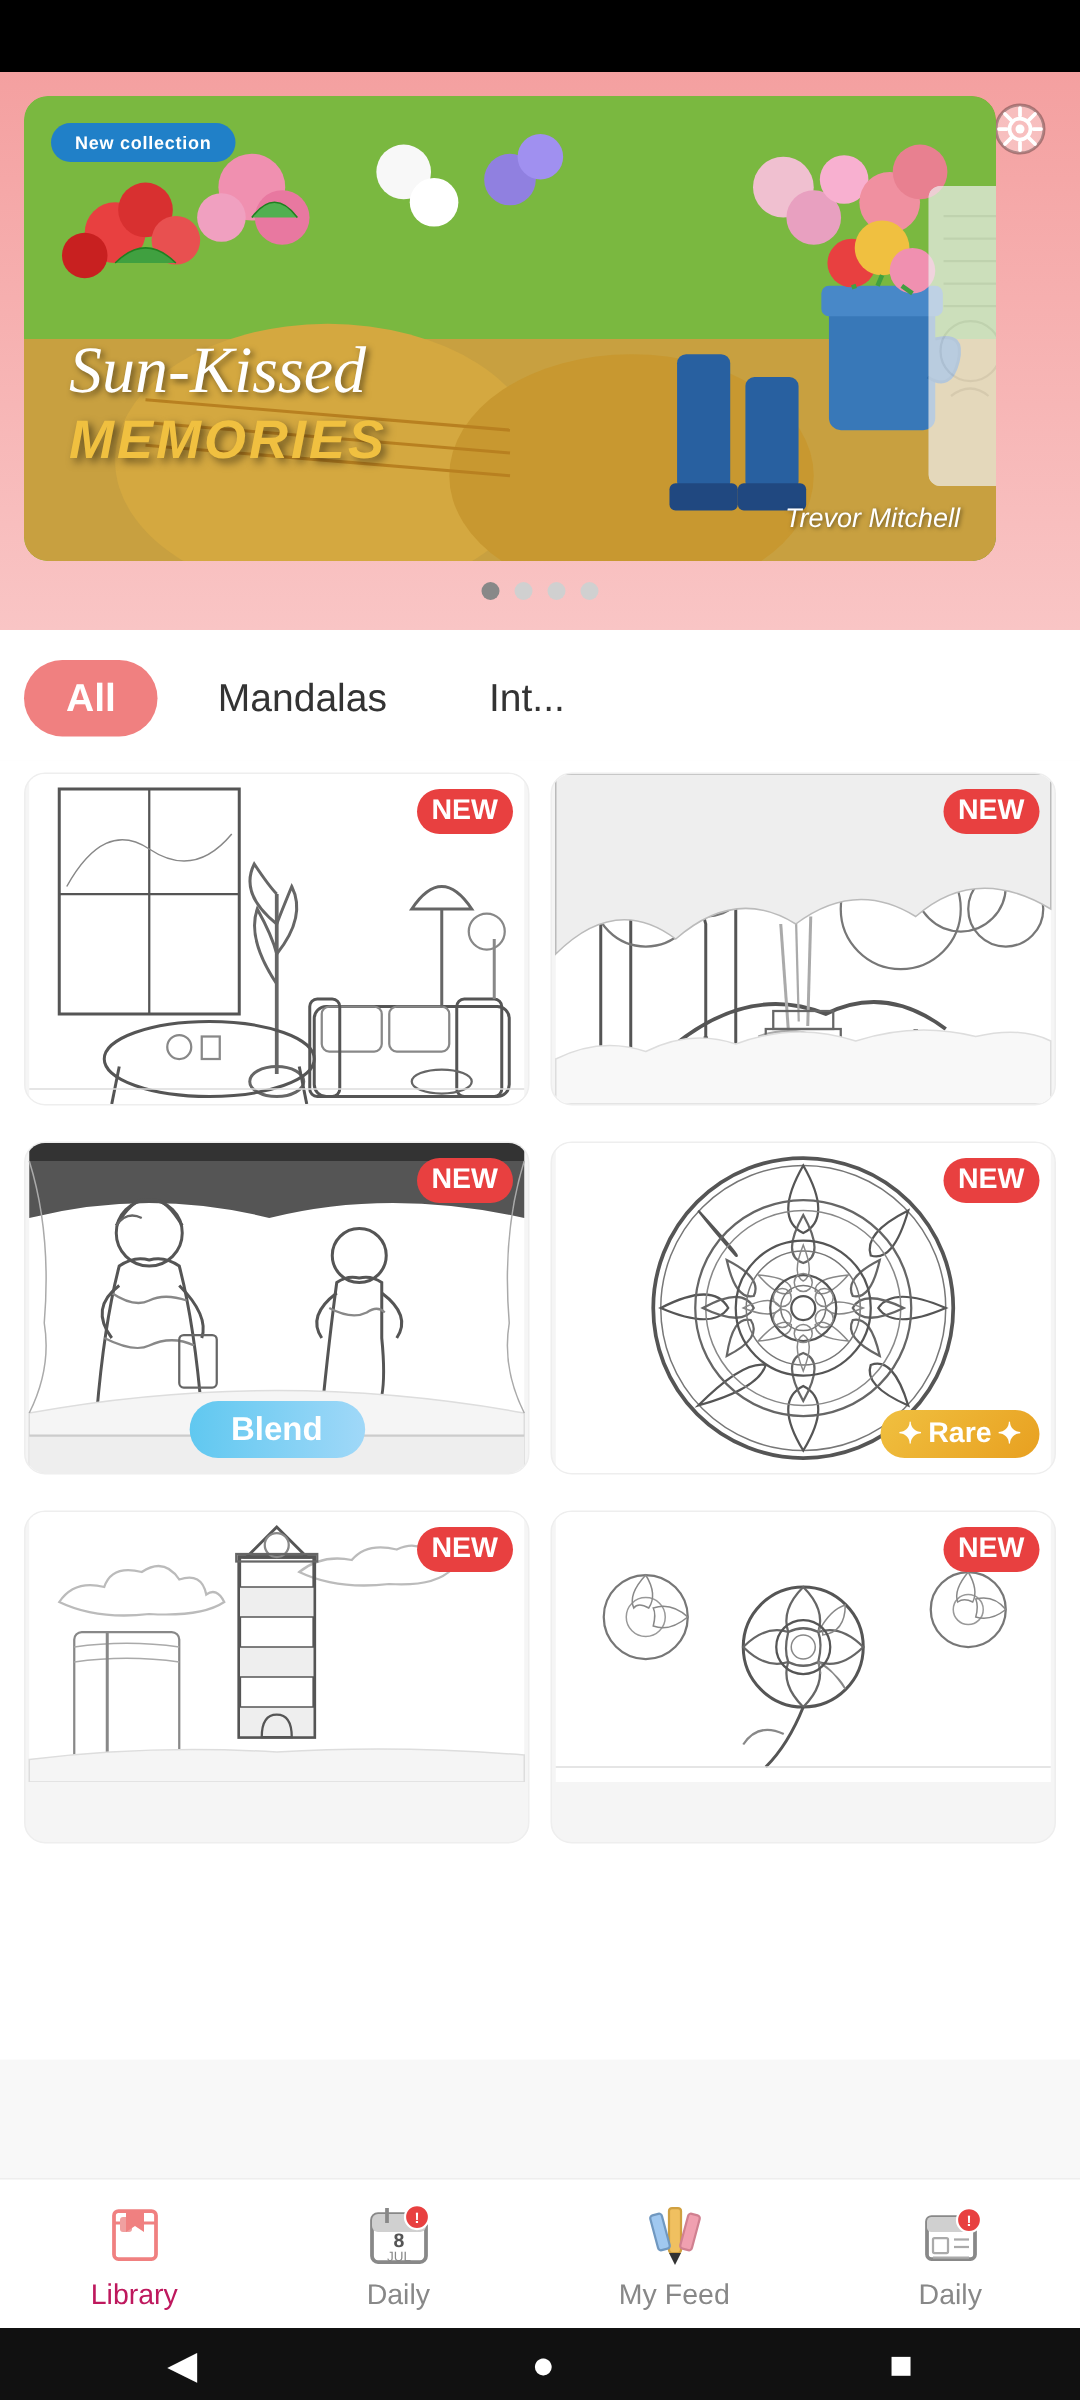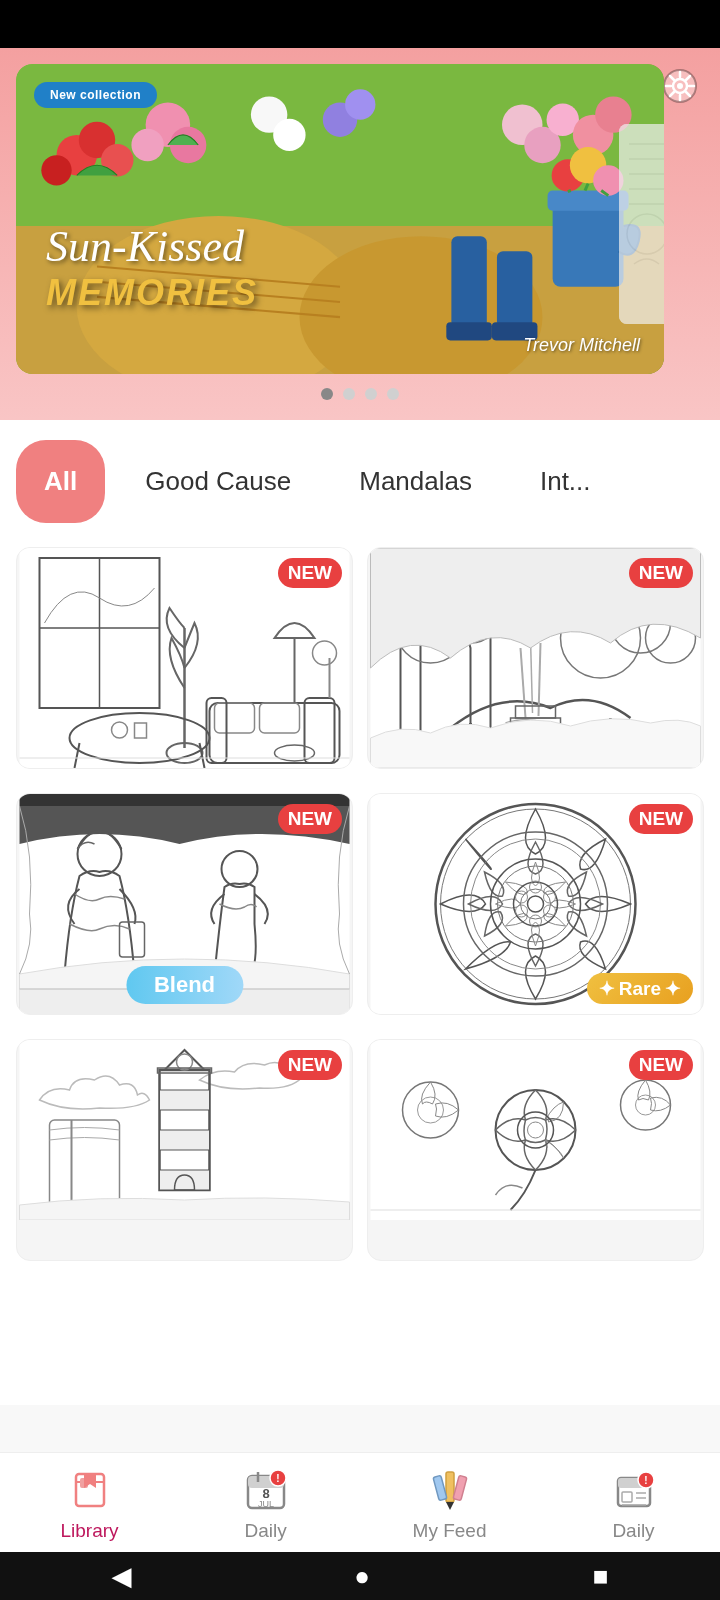--- a/index.html
+++ b/index.html
@@ -151,21 +151,21 @@
       gap: 12px;
       padding: 20px 16px 16px;
       overflow-x: auto;
       scrollbar-width: none;
       background: #fff;
     }
 
     .filter-tabs::-webkit-scrollbar { display: none; }
 
     .filter-tab {
-      padding: 26px 28px;
+      padding: 10px 28px;
       border-radius: 30px;
       font-size: 26px;
       font-weight: 500;
       white-space: nowrap;
       cursor: pointer;
       border: none;
       background: transparent;
       color: #333;
     }
 
@@ -421,21 +421,20 @@
   <div class="carousel-dots">
     <div class="dot active"></div>
     <div class="dot"></div>
     <div class="dot"></div>
     <div class="dot"></div>
   </div>
 </div>
 
 <div class="filter-tabs">
   <button class="filter-tab active">All</button>
-  <button class="filter-tab">Good Cause</button>
   <button class="filter-tab">Mandalas</button>
   <button class="filter-tab" style="padding-right: 8px;">Int...</button>
 </div>
 
 <div class="content-area">
 
   <div class="grid-row">
 
     <div class="grid-item">
       <div class="grid-item-image">

